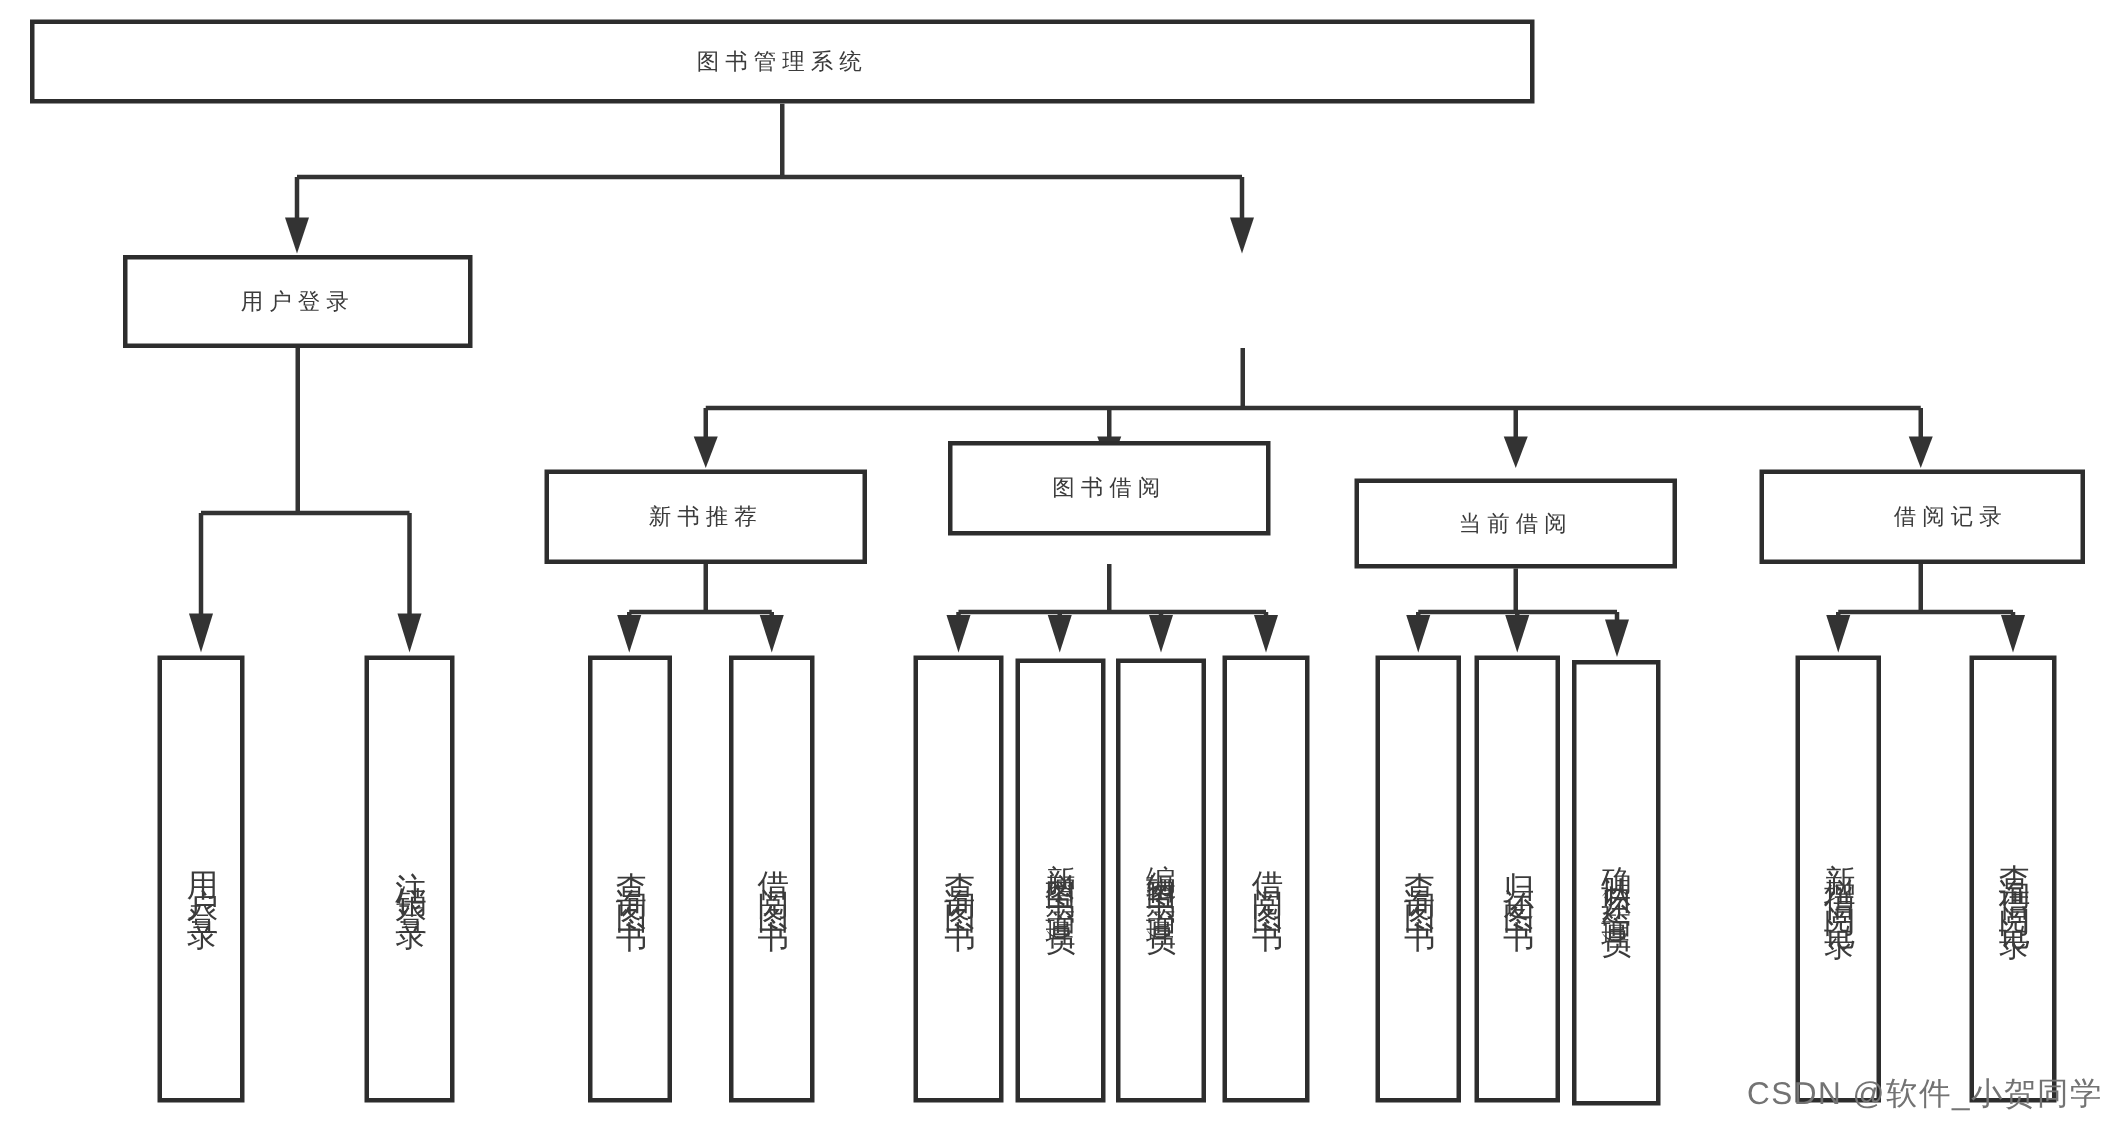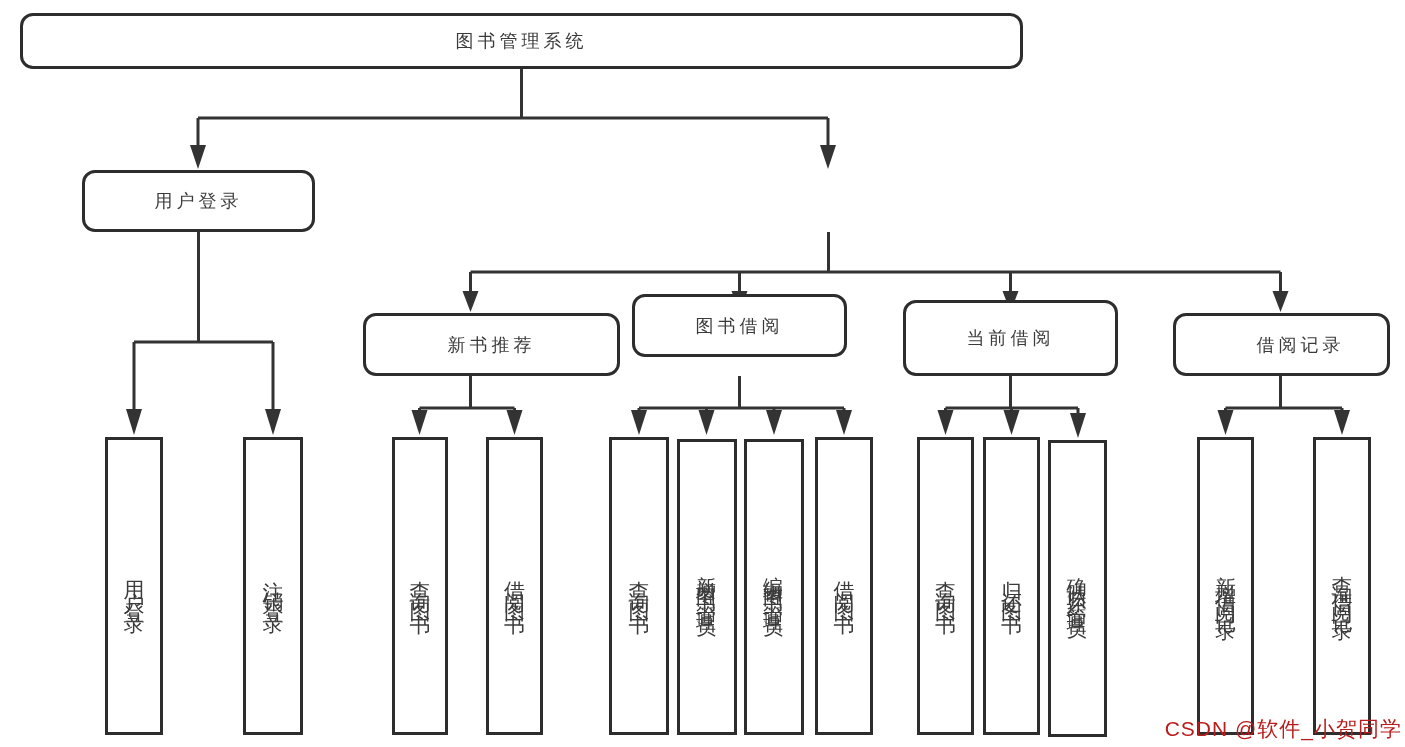--- a/index.html
+++ b/index.html
@@ -29,40 +29,39 @@
     background: #ffffff;
     border: 3px solid #2d2d2d;
     color: #3b3b3b;
     display: flex;
     align-items: center;
     justify-content: center;
     text-align: center;
     z-index: 2;
   }
   .hbox {
-    font-size: 18px;
+    font-size: 15px;
     letter-spacing: 4px;
     white-space: nowrap;
-    border-radius: 13px;
   }
   .vbox {
     writing-mode: vertical-rl;
     text-orientation: mixed;
     white-space: nowrap;
   }
   .v4 { font-size: 21px; letter-spacing: 11px; }
   .v6 { font-size: 21px; letter-spacing: 9px; }
   .v9 { font-size: 20px; letter-spacing: 6px; }
   .watermark {
     position: absolute;
     right: 3px;
     bottom: 4px;
     font-size: 21px;
     letter-spacing: 1px;
-    color: #b91c1c;
+    color: #737373;
     z-index: 10;
     white-space: nowrap;
   }
 </style>
 </head>
 <body>
 
 <div class="stage">
 
   <svg class="connectors" viewBox="0 0 1405 747" xmlns="http://www.w3.org/2000/svg" stroke="#333333" stroke-width="3" fill="#333333">
@@ -138,23 +137,23 @@
       <polygon points="1217.5,410 1233.5,410 1225.5,435" stroke="none"></polygon>
       <line x1="1342" y1="408" x2="1342" y2="413"></line>
       <polygon points="1334,410 1350,410 1342,435" stroke="none"></polygon>
     </g>
   </svg>
 
   <div class="node hbox" style="left:20px; top:13px; width:1003px; height:56px;">图书管理系统</div>
 
   <div class="node hbox" style="left:82px; top:170px; width:233px; height:62px;">用户登录</div>
 
-  <div class="node hbox" style="left:363px; top:313px; width:257px; height:63px;">新书推荐</div>
+  <div class="node hbox" style="left:363px; top:313px; width:215px; height:63px;">新书推荐</div>
   <div class="node hbox" style="left:632px; top:294px; width:215px; height:63px;">图书借阅</div>
-  <div class="node hbox" style="left:903px; top:300px; width:215px; height:76px;">当前借阅</div>
+  <div class="node hbox" style="left:903px; top:319px; width:215px; height:60px;">当前借阅</div>
   <div class="node hbox" style="left:1173px; top:313px; width:217px; height:63px;padding-left:38px;">借阅记录</div>
 
   <div class="node vbox v4" style="left:105px; top:437px; width:58px; height:298px;">用户登录</div>
   <div class="node vbox v4" style="left:243px; top:437px; width:60px; height:298px;">注销登录</div>
 
   <div class="node vbox v4" style="left:392px; top:437px; width:56px; height:298px;">查询图书</div>
   <div class="node vbox v4" style="left:486px; top:437px; width:57px; height:298px;">借阅图书</div>
 
   <div class="node vbox v4" style="left:609px; top:437px; width:60px; height:298px;">查询图书</div>
   <div class="node vbox v9" style="left:677px; top:439px; width:60px; height:296px;">新增图书（管理员）</div>

